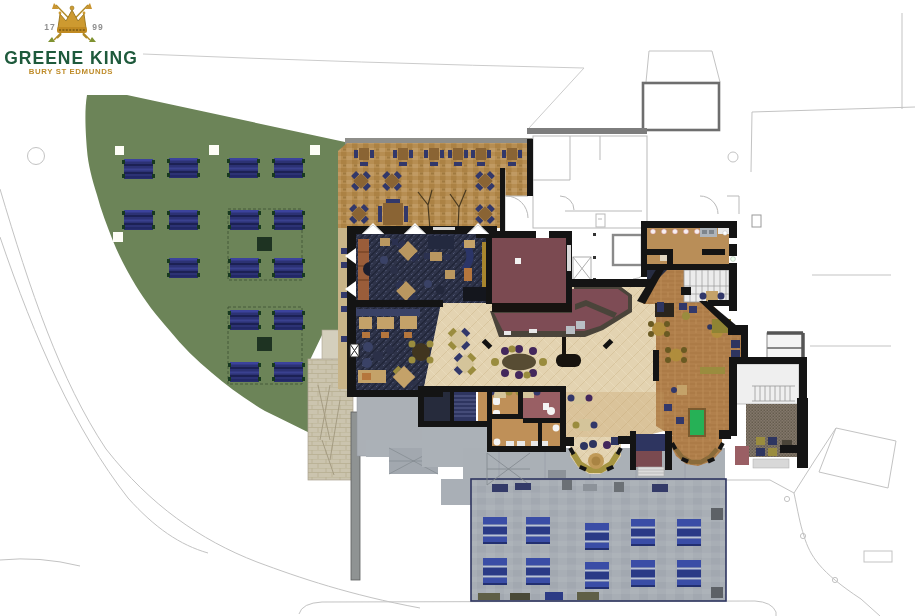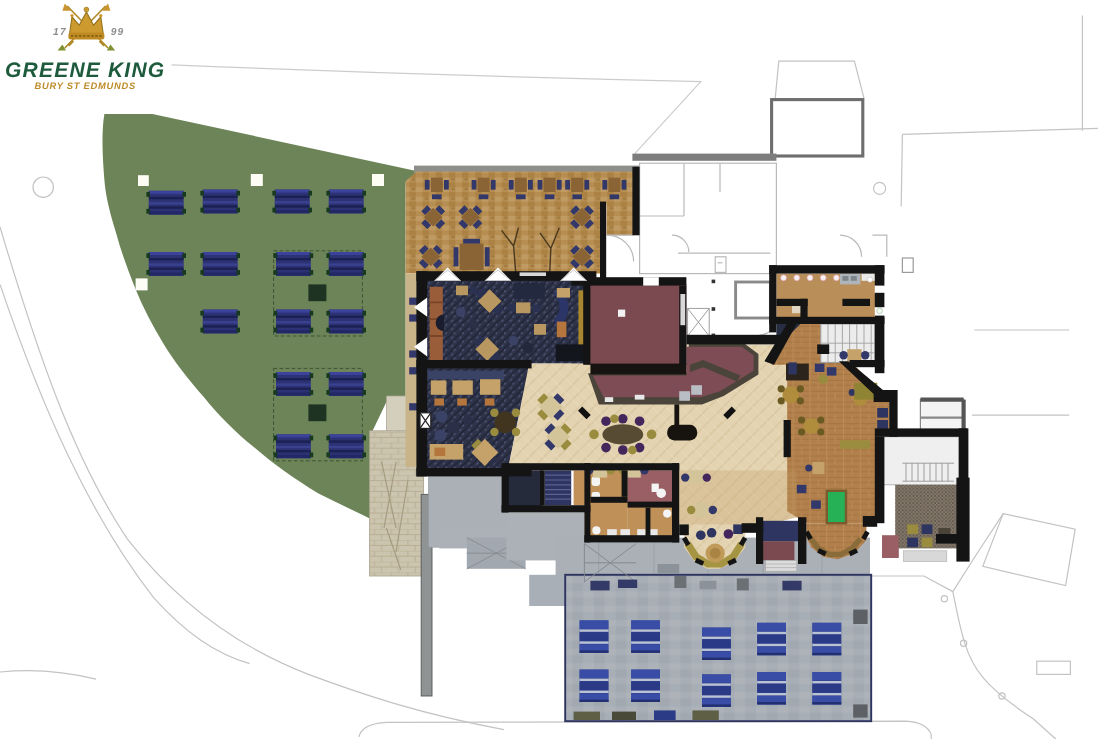--- a/index.html
+++ b/index.html
@@ -1,17 +1,17 @@
 <!DOCTYPE html>
 <html><head>
 <meta charset="utf-8">
 <style>
 html,body{margin:0;padding:0;background:#fff;}
 #page{position:relative;width:915px;height:616px;overflow:hidden;background:#fff;
-font-family:"Liberation Sans", sans-serif;font-style:italic;}
+font-family:"Liberation Sans", sans-serif;}
 svg{display:block;}
 </style>
 </head>
 <body>
 <div id="page">
 <svg width="915" height="616" viewBox="0 0 915 616">
 <defs>
 <pattern id="carpet" width="7" height="7" patternUnits="userSpaceOnUse">
  <rect width="7" height="7" fill="#2e3349"></rect>
  <path d="M0,3.5 L3.5,0 M3.5,7 L7,3.5" stroke="#1f2437" stroke-width="1.3"></path>

